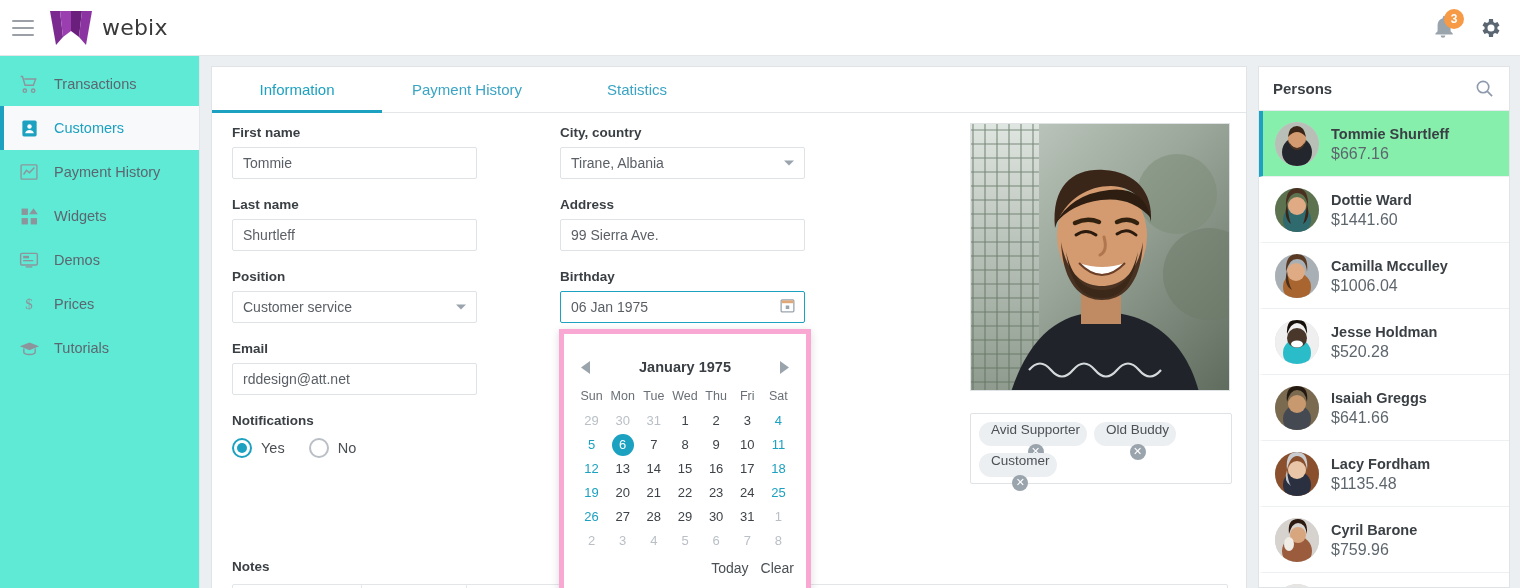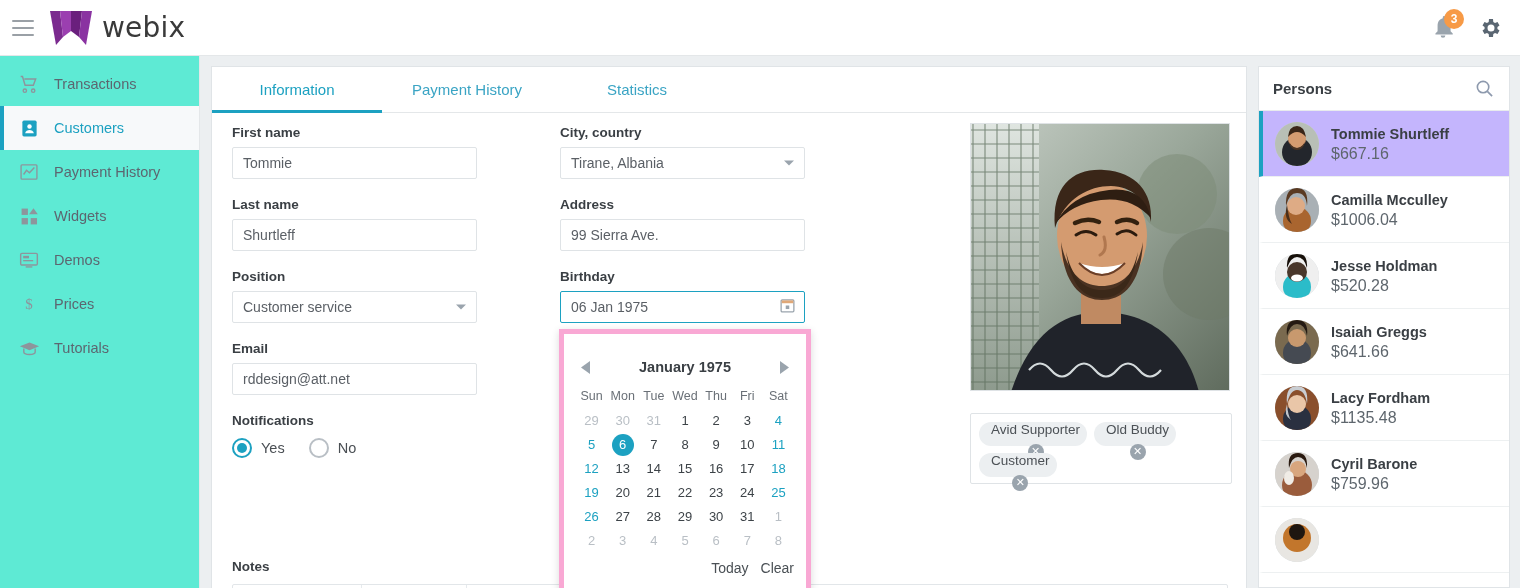--- a/index.html
+++ b/index.html
@@ -18,21 +18,21 @@
   .topbar {
     position: absolute; top: 0; left: 0; width: 1520px; height: 56px;
     background: #ffffff; display: flex; align-items: center;
     border-bottom: 1px solid #e4e7e9;
   }
   .hamburger { width: 22px; height: 16px; margin-left: 12px; margin-right: 16px;
                display: flex; flex-direction: column; justify-content: space-between; cursor: pointer; }
   .hamburger i { display:block; height: 2px; background: #9aa0a6; border-radius: 1px; }
   .logo-wrap { display: flex; align-items: center; gap: 10px; }
   .logo-mark { width: 42px; height: 34px; }
-  .logo-text { font-size: 28px; color: #3a3a3a; letter-spacing: .2px; font-family: "DejaVu Sans", sans-serif; }
+  .logo-text { font-size: 22px; color: #3a3a3a; letter-spacing: .2px; font-family: "DejaVu Sans", sans-serif; }
   .topbar-right { margin-left: auto; display: flex; align-items: center; gap: 22px; padding-right: 18px; }
   .bell-wrap { position: relative; width: 26px; height: 30px; cursor: pointer; }
   .badge {
     position: absolute; right: -8px; top: -4px;
     min-width: 20px; height: 20px; border-radius: 50%;
     background: #f79a46; color: #fff; font-size: 12px;
     display:flex; align-items:center; justify-content:center; font-weight: 600;
   }
   .gear { width: 24px; height: 24px; cursor: pointer; }
 
@@ -162,21 +162,21 @@
   .persons-head {
     height: 44px; display: flex; align-items: center; padding: 0 14px;
     border-bottom: 1px solid #e8ebed;
   }
   .persons-title { font-size: 15px; font-weight: bold; color: #3a3f44; }
   .persons-search { margin-left: auto; cursor: pointer; width: 20px; height: 20px; }
   .person {
     height: 66px; display: flex; align-items: center; gap: 12px; padding: 0 12px;
     border-bottom: 1px solid #edf0f1; border-left: 4px solid transparent; cursor: pointer;
   }
-  .person.active { background: #c4b5fd; border-left: 4px solid #1ca1c1; }
+  .person.active { background: #86efac; border-left: 4px solid #1ca1c1; }
   .avatar { width: 44px; height: 44px; border-radius: 50%; overflow: hidden; flex: 0 0 44px; background: #cfd6da; }
   .p-name { font-size: 14.5px; font-weight: bold; color: #3a3f44; line-height: 19px; }
   .p-amt { font-size: 16px; color: #5e666d; line-height: 19px; }
 </style>
 </head>
 <body>
 
 <div class="app">
 
   <div class="topbar">
@@ -563,20 +563,36 @@
             <path d="M13 15 q9 -10 18 0 q-2 -11 -9 -11 q-8 0 -9 11z" fill="#3a2618"></path>
             <path d="M14 20 q8 12 16 0 q-2 8 -8 8 q-6 0 -8 -8z" fill="#4a3222"></path>
           </svg>
       </div>
       <div>
         <div class="p-name">Tommie Shurtleff</div>
         <div class="p-amt">$667.16</div>
       </div>
     </div>
 
+    <div class="person">
+      <div class="avatar">
+        <svg width="44" height="44" viewBox="0 0 44 44">
+            <rect width="44" height="44" fill="#5d7350"></rect>
+            <circle cx="22" cy="32" r="14" fill="#2f6a6f"></circle>
+            <circle cx="22" cy="18" r="9" fill="#e0ab84"></circle>
+            <path d="M11 19 q3 -14 11 -14 q9 0 11 14 q1 -19 -11 -19 q-12 0 -11 19z" fill="#4a3020"></path>
+            <path d="M12 16 q2 16 4 20 q-8 -6 -4 -20z" fill="#3b2418"></path>
+            <path d="M32 16 q-2 16 -4 20 q8 -6 4 -20z" fill="#3b2418"></path>
+          </svg>
+      </div>
+      <div>
+        <div class="p-name">Dottie Ward</div>
+        <div class="p-amt">$1441.60</div>
+      </div>
+    </div>
 
     <div class="person">
       <div class="avatar">
         <svg width="44" height="44" viewBox="0 0 44 44">
             <rect width="44" height="44" fill="#a9b0b5"></rect>
             <circle cx="22" cy="33" r="14" fill="#a9652f"></circle>
             <circle cx="21" cy="18" r="9" fill="#deab85"></circle>
             <path d="M11 18 q3 -13 11 -13 q9 0 10 13 q2 -18 -10 -18 q-12 0 -11 18z" fill="#5a3a22"></path>
             <path d="M12 17 q2 15 5 19 q-9 -5 -5 -19z" fill="#4a2f1b"></path>
           </svg>

